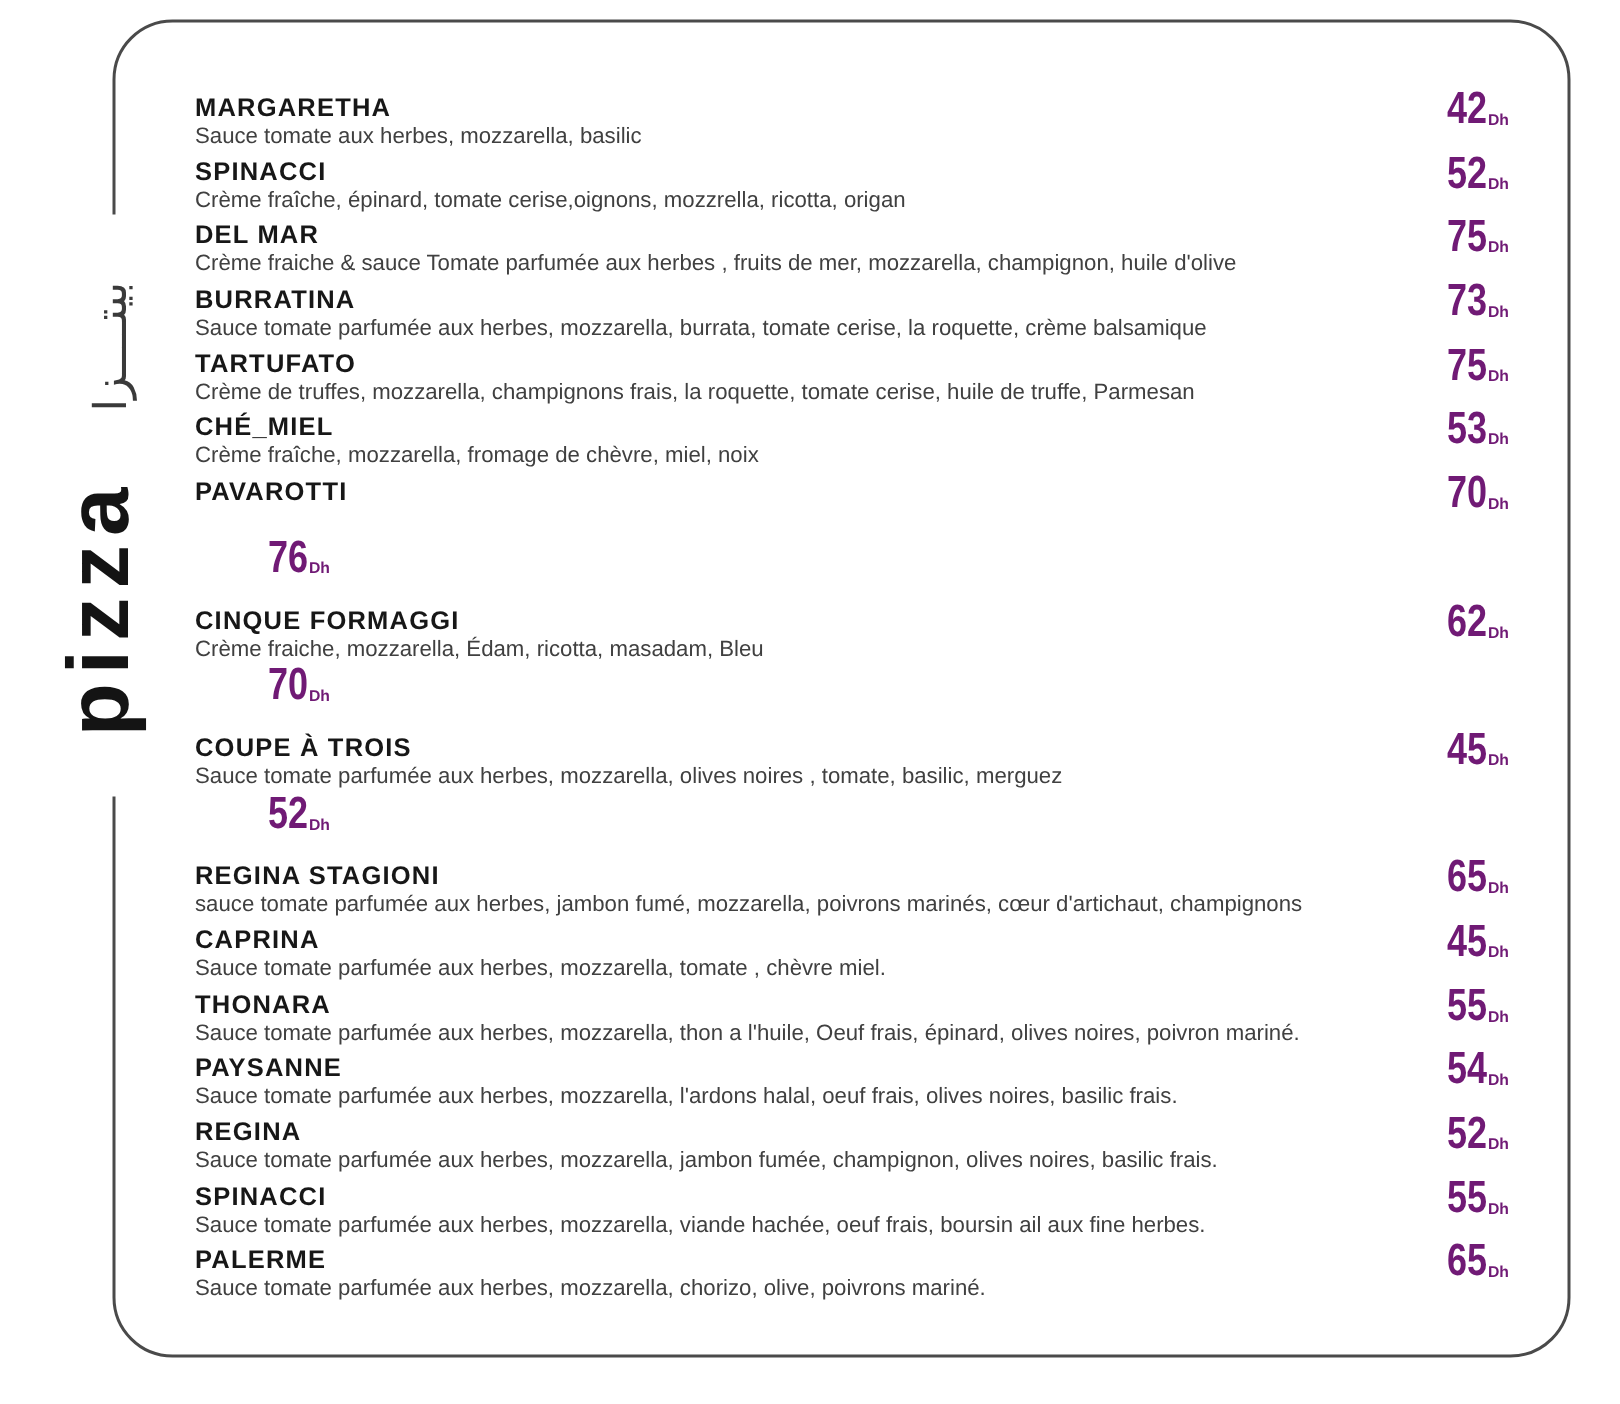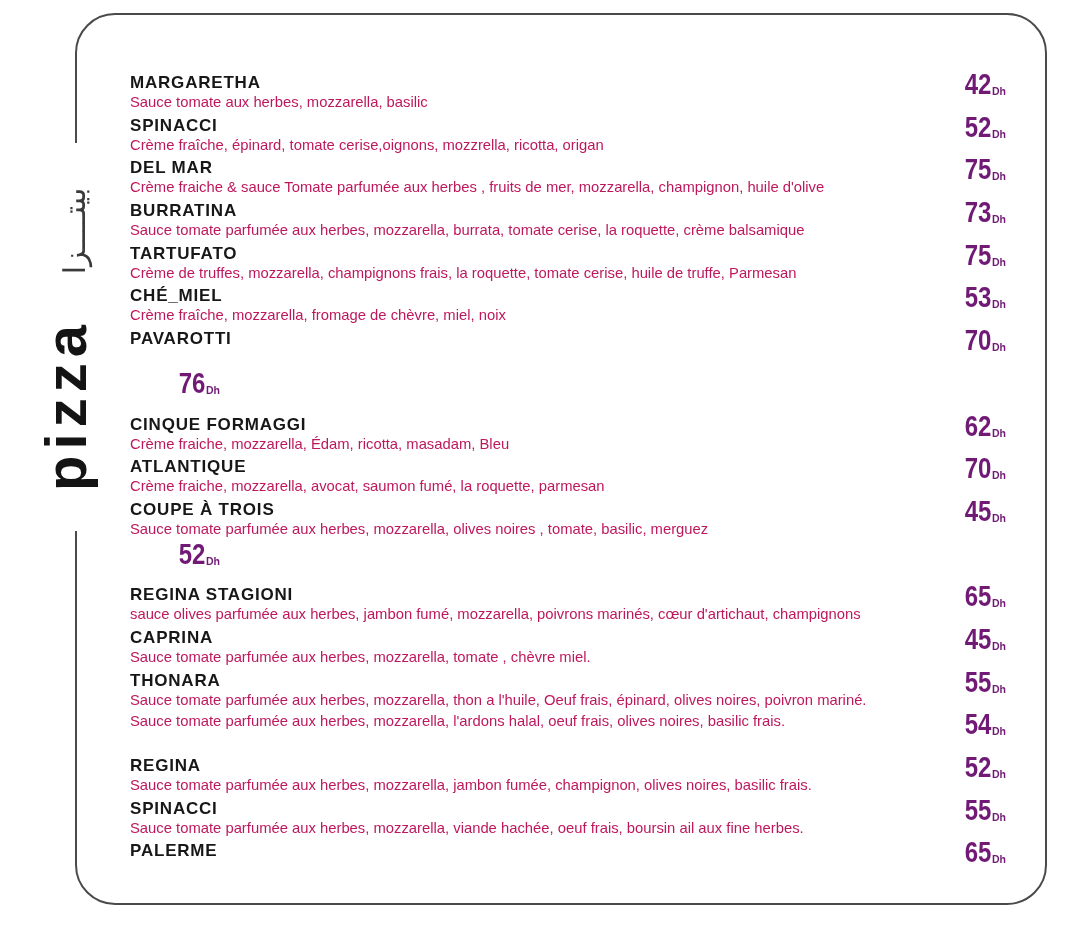--- a/index.html
+++ b/index.html
@@ -63,41 +63,41 @@
     color: #3a3a3a;
     text-align: center;
     line-height: 46px;
     white-space: nowrap;
     direction: rtl;
   }
   
   #menu-list {
     position: absolute;
     left: 130px;
-    top: 72px;
+    top: 61px;
     width: 876px;
   }
   .row {
     height: 42.7px;
     display: flex;
     justify-content: space-between;
     align-items: flex-start;
   }
   .txt { flex: 1 1 auto; min-width: 0; }
   .name {
     font-size: 17px;
     font-weight: bold;
     letter-spacing: 0.8px;
     color: #171717;
     line-height: 21px;
     white-space: nowrap;
   }
   .desc {
     font-size: 14.8px;
-    color: #be185d;
+    color: #404040;
     line-height: 19px;
     white-space: nowrap;
   }
   .price {
     flex: 0 0 auto;
     margin-top: -5px;
     width: 90px;
     text-align: right;
     white-space: nowrap;
     color: #701a75;
@@ -211,24 +211,20 @@
     <div class="txt">
       <div class="name">CINQUE FORMAGGI</div>
       <div class="desc">Crème fraiche, mozzarella, Édam, ricotta, masadam, Bleu</div>
     </div>
     <div class="price">
       <span class="num">62</span><span class="cur">Dh</span>
     </div>
   </div>
 
   <div class="row">
-    <div class="txt">
-      <div class="name">ATLANTIQUE</div>
-      <div class="desc">Crème fraiche, mozzarella, avocat, saumon fumé, la roquette, parmesan</div>
-    </div>
     <div class="price">
       <span class="num">70</span><span class="cur">Dh</span>
     </div>
   </div>
 
   <div class="row">
     <div class="txt">
       <div class="name">COUPE À TROIS</div>
       <div class="desc">Sauce tomate parfumée aux herbes, mozzarella, olives noires , tomate, basilic, merguez</div>
     </div>
@@ -239,21 +235,21 @@
 
   <div class="row">
     <div class="price">
       <span class="num">52</span><span class="cur">Dh</span>
     </div>
   </div>
 
   <div class="row">
     <div class="txt">
       <div class="name">REGINA STAGIONI</div>
-      <div class="desc">sauce olives parfumée aux herbes, jambon fumé, mozzarella, poivrons marinés, cœur d'artichaut, champignons</div>
+      <div class="desc">sauce tomate parfumée aux herbes, jambon fumé, mozzarella, poivrons marinés, cœur d'artichaut, champignons</div>
     </div>
     <div class="price">
       <span class="num">65</span><span class="cur">Dh</span>
     </div>
   </div>
 
   <div class="row">
     <div class="txt">
       <div class="name">CAPRINA</div>
       <div class="desc">Sauce tomate parfumée aux herbes, mozzarella, tomate , chèvre miel.</div>
@@ -268,20 +264,21 @@
       <div class="name">THONARA</div>
       <div class="desc">Sauce tomate parfumée aux herbes, mozzarella, thon a l'huile, Oeuf frais, épinard, olives noires, poivron mariné.</div>
     </div>
     <div class="price">
       <span class="num">55</span><span class="cur">Dh</span>
     </div>
   </div>
 
   <div class="row">
     <div class="txt">
+      <div class="name">PAYSANNE</div>
       <div class="desc">Sauce tomate parfumée aux herbes, mozzarella, l'ardons halal, oeuf frais, olives noires, basilic frais.</div>
     </div>
     <div class="price">
       <span class="num">54</span><span class="cur">Dh</span>
     </div>
   </div>
 
   <div class="row">
     <div class="txt">
       <div class="name">REGINA</div>
@@ -298,20 +295,21 @@
       <div class="desc">Sauce tomate parfumée aux herbes, mozzarella, viande hachée, oeuf frais, boursin ail aux fine herbes.</div>
     </div>
     <div class="price">
       <span class="num">55</span><span class="cur">Dh</span>
     </div>
   </div>
 
   <div class="row">
     <div class="txt">
       <div class="name">PALERME</div>
+      <div class="desc">Sauce tomate parfumée aux herbes, mozzarella, chorizo, olive, poivrons mariné.</div>
     </div>
     <div class="price">
       <span class="num">65</span><span class="cur">Dh</span>
     </div>
   </div>
 </div>
 
 </div>
 
 </body></html>

